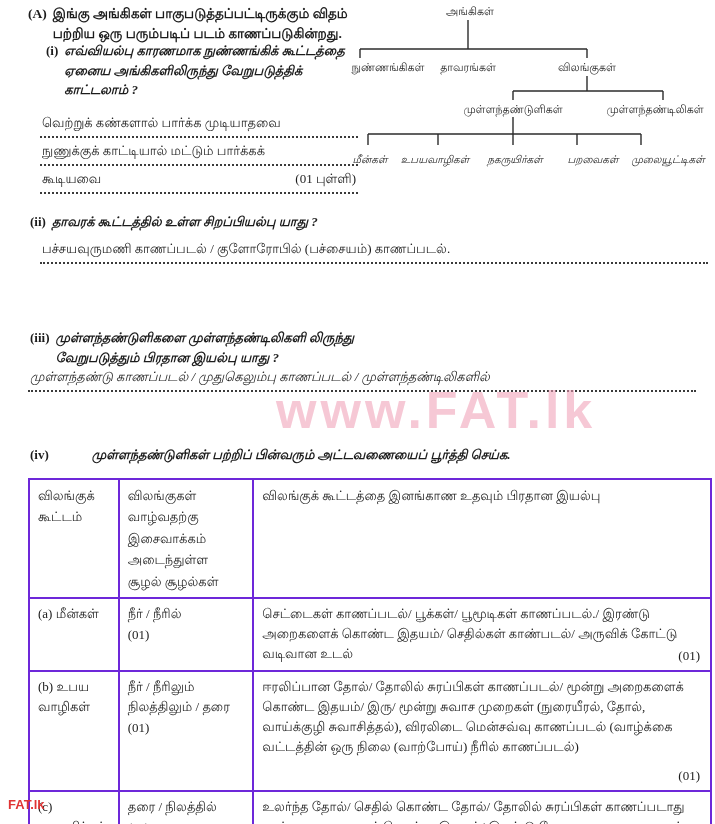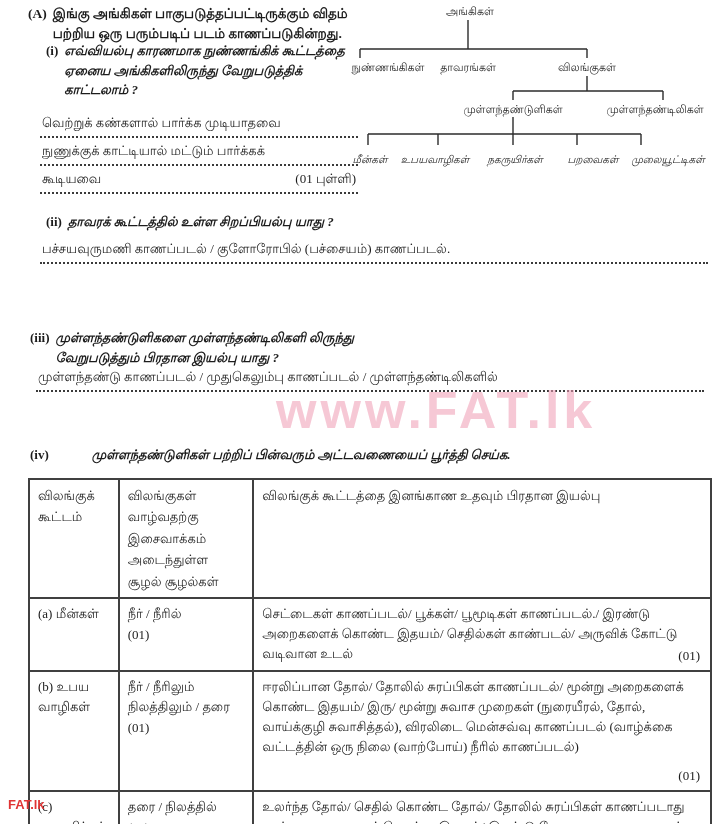--- a/index.html
+++ b/index.html
@@ -11,30 +11,30 @@
   html,body{background:#fff;}
   body{font-family:"Liberation Serif","DejaVu Serif",serif;color:var(--ink);}
   #page{position:relative;width:715px;height:824px;background:#ffffff;overflow:hidden;}
 
   
   .hang{display:flex;gap:6px;}
   .qnum{flex:0 0 auto;font-weight:700;}
   .qtext{font-weight:700;}
   .intro{position:absolute;left:28px;top:4px;width:336px;font-size:13.5px;line-height:1.5;}
   .q1{position:absolute;left:46px;top:41px;width:312px;font-size:13px;line-height:1.5;}
-  .q2{position:absolute;left:30px;top:213px;width:420px;font-size:13px;line-height:1.4;margin-left:16px;}
+  .q2{position:absolute;left:30px;top:213px;width:420px;font-size:13px;line-height:1.4;}
   .q3{position:absolute;left:30px;top:328px;width:350px;font-size:13px;line-height:1.5;}
   .q4{position:absolute;left:30px;top:446px;width:660px;font-size:13px;line-height:1.4;gap:43px;}
   .q1 .qtext,.q2 .qtext,.q3 .qtext,.q4 .qtext{font-style:italic;}
 
   
   .answers{position:absolute;font-size:13px;}
   .answers-i{left:40px;top:112px;width:318px;}
   .answers-ii{left:40px;top:238px;width:668px;}
-  .answers-iii{left:36px;top:366px;width:668px;}
+  .answers-iii{left:28px;top:366px;width:668px;font-style:italic;}
   .answer-line{
     border-bottom:2px dotted #3a3a3a;
     padding:2px 2px 3px 2px;
     margin-bottom:2px;
     line-height:1.45;
     white-space:nowrap;
     overflow:hidden;
   }
   .answer-line.spread{display:flex;justify-content:space-between;}
   .answer-line .points{margin-left:2.6em;}
@@ -59,21 +59,21 @@
     font-size:13px;font-weight:700;color:var(--red);z-index:6;
   }
 
   
   .tbl{
     position:absolute;left:28px;top:478px;width:684px;
     border-collapse:collapse;table-layout:fixed;
     font-size:13px;line-height:1.55;
   }
   .tbl th,.tbl td{
-    border:2px solid #404040;vertical-align:top;
+    border:2px solid #6d28d9;vertical-align:top;
     padding:5px 8px;font-weight:400;text-align:left;
   }
   .tbl th{line-height:1.65;}
   .col-group{width:80px;}
   .col-habitat{width:120px;}
   .col-feature{width:408px;}
   .row-a{height:62px;}
   .row-b{height:120px;}
   .row-c{height:85px;}
   .cell-rel{position:relative;margin-top:16px;}

